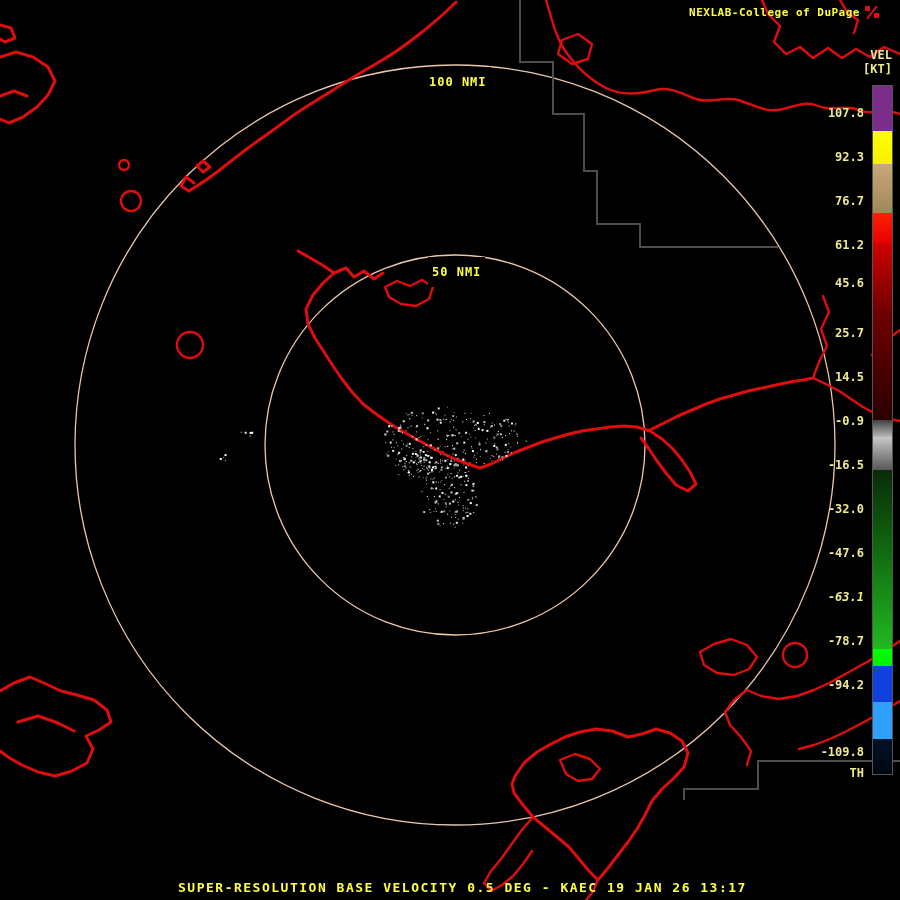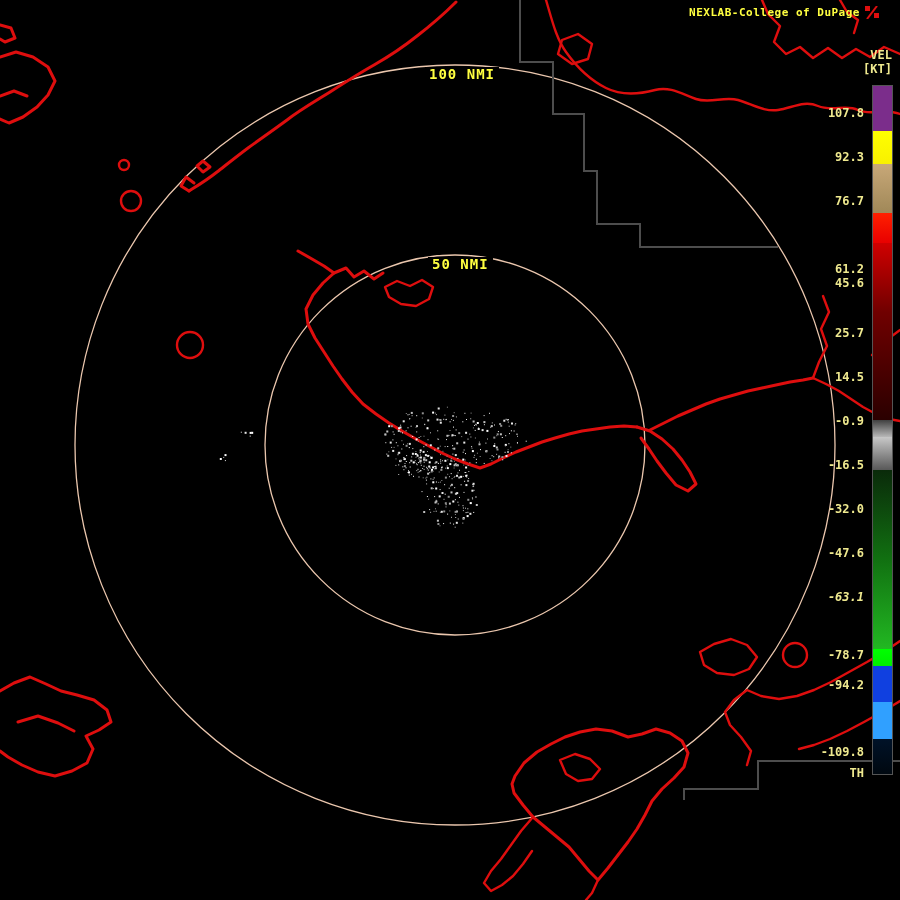--- a/index.html
+++ b/index.html
@@ -8,21 +8,21 @@
     background:var(--bg,#000);
     font-family:"DejaVu Sans Mono","Liberation Mono",monospace;
   }
   #map-svg{position:absolute;left:0;top:0;}
   .map-outline{fill:none;stroke:var(--map-red,#de0e0e);stroke-width:3;stroke-linejoin:round;stroke-linecap:round;}
   .map-outline.thin{stroke-width:2.4;}
   .county-line{fill:none;stroke:var(--county-gray,#4d4d4d);stroke-width:2;}
   .range-ring{fill:none;stroke:var(--ring-color,#ebc7ae);stroke-width:1.3;}
   .ring-label{
     position:absolute;color:var(--text-yellow,#ffff40);background:var(--bg,#000);
-    font-size:14px;font-weight:bold;letter-spacing:1px;padding:0 4px;line-height:14px;
+    font-size:12px;font-weight:bold;letter-spacing:1px;padding:8px 4px;line-height:14px;
   }
   .hdr{
     position:absolute;top:6px;right:20px;display:flex;align-items:center;gap:5px;
     color:var(--text-yellow,#ffff40);font-size:11px;font-weight:bold;letter-spacing:0.5px;
   }
   .colorbar{
     position:absolute;left:872px;top:85px;width:21px;height:690px;
     border:1px solid #555;box-sizing:border-box;display:flex;flex-direction:column;
   }
   .colorbar>div{width:100%;}
@@ -612,29 +612,30 @@
       <div style="height: 90.4px; background: linear-gradient(rgb(17, 112, 17), rgb(34, 184, 34));"></div>
       <div style="height: 16.6px; background: linear-gradient(rgb(0, 255, 0), rgb(0, 238, 0));"></div>
       <div style="height: 36.6px; background: linear-gradient(rgb(16, 64, 224), rgb(16, 64, 224));"></div>
       <div style="height: 36.6px; background: linear-gradient(rgb(48, 160, 255), rgb(48, 160, 255));"></div>
       <div style="height: 35.2px; background: linear-gradient(rgb(0, 18, 40), rgb(0, 8, 16));"></div>
     </div>
   <div>
       <span class="cb-label" style="top: 106px;">107.8</span>
       <span class="cb-label" style="top: 150px;">92.3</span>
       <span class="cb-label" style="top: 194px;">76.7</span>
-      <span class="cb-label" style="top: 238px; margin-top: 24px;">61.2</span>
+      <span class="cb-label" style="top: 238px;">61.2</span>
       <span class="cb-label" style="top: 276px;">45.6</span>
       <span class="cb-label" style="top: 326px;">25.7</span>
       <span class="cb-label" style="top: 370px;">14.5</span>
       <span class="cb-label" style="top: 414px; padding-left: 25px;">-0.9</span>
       <span class="cb-label" style="top: 458px;">-16.5</span>
       <span class="cb-label" style="top: 502px;">-32.0</span>
       <span class="cb-label" style="top: 546px;">-47.6</span>
       <span class="cb-label" style="top: 590px; font-style: italic;">-63.1</span>
-      <span class="cb-label" style="top: 648px;">-78.7</span>
+      <span class="cb-label" style="top: 634px;">-78.7</span>
       <span class="cb-label" style="top: 678px;">-94.2</span>
       <span class="cb-label" style="top: 745px;">-109.8</span>
       <span class="cb-label" style="top: 766px;">TH</span>
     </div>
 
+  <div class="footer">SUPER-RESOLUTION BASE VELOCITY 0.5 DEG - KAEC 19 JAN 26 13:17</div>
 
 </div>
 
 </body></html>

